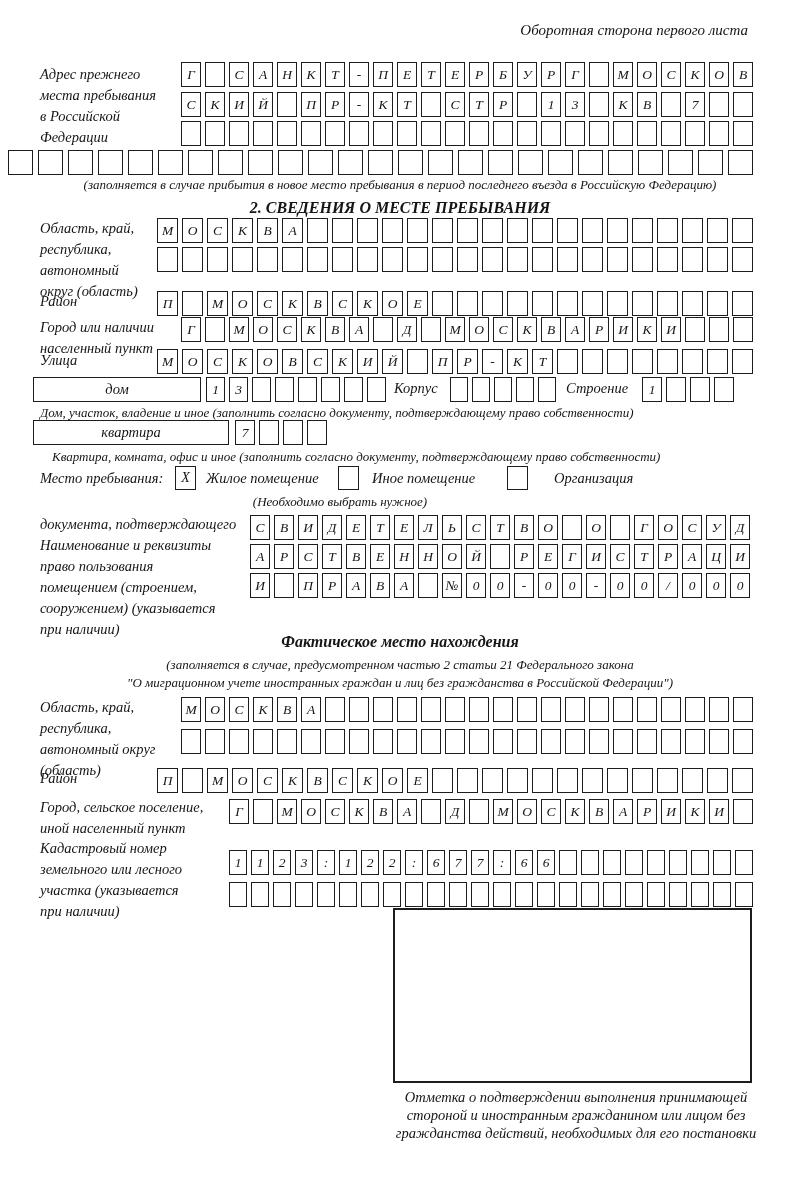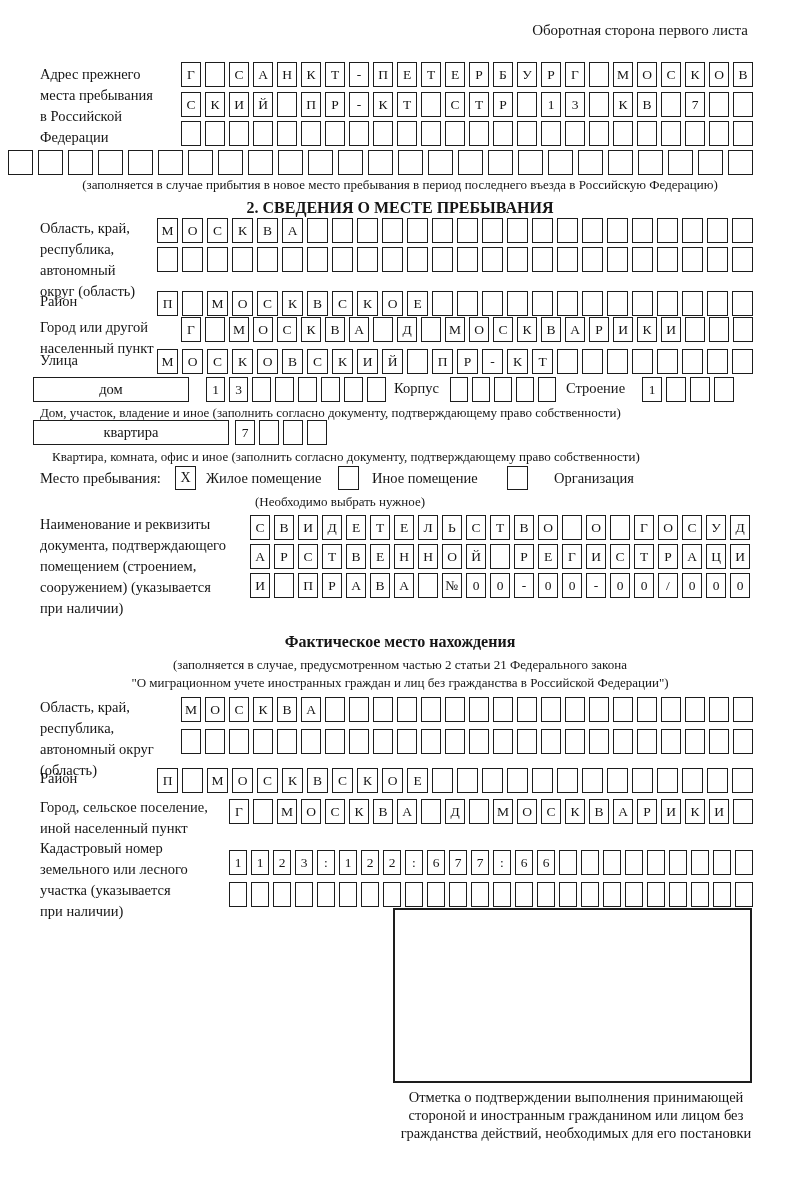--- a/index.html
+++ b/index.html
@@ -1,21 +1,21 @@
 <!DOCTYPE html>
 <html><head>
 <meta charset="utf-8">
 <style>
   html,body{margin:0;padding:0;background:#fff;}
   .sheet{
     position:relative;width:800px;height:1180px;background:#fff;
     font-family:"Liberation Serif","DejaVu Serif",serif;color:#151515;
     overflow:hidden;
   }
-  .sheet > div{position:absolute;}
+  .sheet > div{position:absolute;font-style:italic;}
   .t{font-size:15px;}
   .label{font-size:14.5px;white-space:nowrap;}
   .lines div{line-height:21px;font-size:14.5px;white-space:nowrap;}
   .note{font-size:13px;white-space:nowrap;}
   .heading{font-size:16px;font-weight:bold;}
   .center{text-align:center;white-space:normal;}
   .row{display:flex;}
   .cell{
     box-sizing:border-box;flex:0 0 auto;border:1.6px solid #1d1d1d;height:25px;
     display:flex;align-items:center;justify-content:center;
@@ -240,21 +240,21 @@
       <span class="cell"></span>
       <span class="cell"></span>
       <span class="cell"></span>
       <span class="cell"></span>
       <span class="cell"></span>
       <span class="cell"></span>
       <span class="cell"></span>
     </div>
 
   <div class="lines" style="left:40px;top:317px;">
-      <div>Город или другой</div>
+      <div>Город или наличии</div>
       <div>населенный пункт</div>
     </div>
   <div class="row p24" style="left:181px;top:317px;">
       <span class="cell">Г</span>
       <span class="cell"></span>
       <span class="cell">М</span>
       <span class="cell">О</span>
       <span class="cell">С</span>
       <span class="cell">К</span>
       <span class="cell">В</span>
@@ -298,21 +298,21 @@
       <span class="cell"></span>
       <span class="cell"></span>
       <span class="cell"></span>
       <span class="cell"></span>
       <span class="cell"></span>
       <span class="cell"></span>
       <span class="cell"></span>
       <span class="cell"></span>
     </div>
 
-  <div class="widebox" style="left:33px;top:377px;width:156px;">
+  <div class="widebox" style="left:33px;top:377px;width:168px;">
     <span>дом</span>
   </div>
   <div class="row p23" style="left:206px;top:377px;">
       <span class="cell">1</span>
       <span class="cell">3</span>
       <span class="cell"></span>
       <span class="cell"></span>
       <span class="cell"></span>
       <span class="cell"></span>
       <span class="cell"></span>
@@ -349,22 +349,23 @@
   <div class="label" style="left:40px;top:470px;">Место пребывания:</div>
   <div class="checkbox" style="left:175px;top:466px;">X</div>
   <div class="label" style="left:206px;top:470px;">Жилое помещение</div>
   <div class="checkbox" style="left:338px;top:466px;"></div>
   <div class="label" style="left:372px;top:470px;">Иное помещение</div>
   <div class="checkbox" style="left:507px;top:466px;"></div>
   <div class="label" style="left:554px;top:470px;">Организация</div>
   <div class="note" style="left:235px;top:494px;width:210px;text-align:center;">(Необходимо выбрать нужное)</div>
 
   <div class="lines" style="left:40px;top:514px;">
+      <div>документа, подтверждающего</div>
       <div>Наименование и реквизиты</div>
-      <div>документа, подтверждающего</div>
+      <div>право пользования</div>
       <div>помещением (строением,</div>
       <div>сооружением) (указывается</div>
       <div>при наличии)</div>
     </div>
   <div class="row p24" style="left:250px;top:515px;">
       <span class="cell">С</span>
       <span class="cell">В</span>
       <span class="cell">И</span>
       <span class="cell">Д</span>
       <span class="cell">Е</span>

